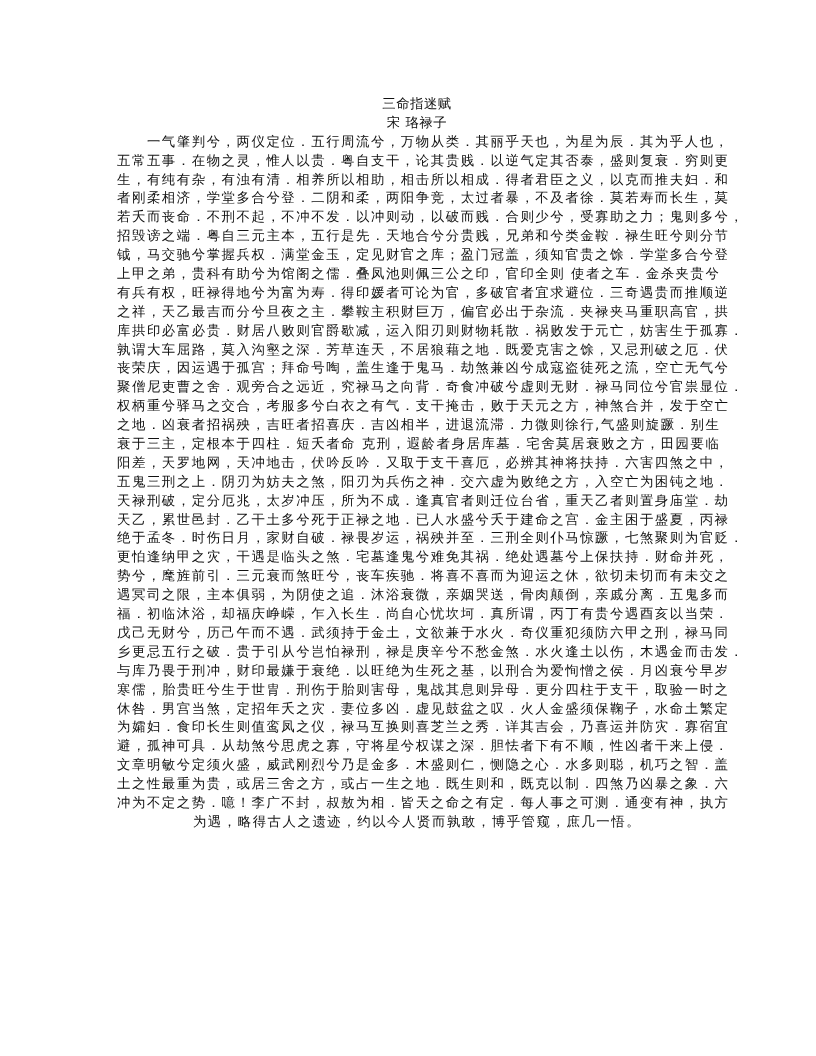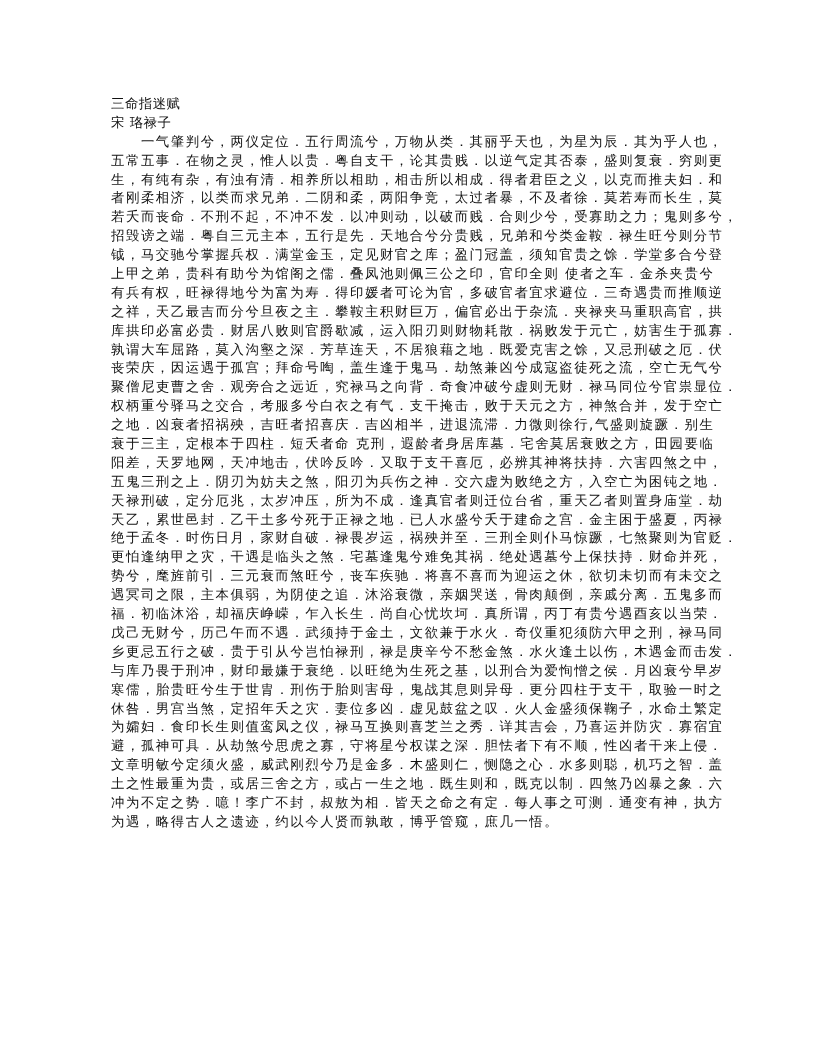--- a/index.html
+++ b/index.html
@@ -1,33 +1,33 @@
 <!DOCTYPE html>
 <html><head>
 <meta charset="utf-8">
 <style>
   html, body { margin: 0; padding: 0; background: #ffffff; }
   body { width: 816px; height: 1056px; position: relative; overflow: hidden;
          font-family: "DejaVu Sans", "Liberation Sans", sans-serif; color: #111111; }
-  .page { position: absolute; left: 111px; top: 95px; width: 600px; }
+  .page { position: absolute; left: 117px; top: 95px; width: 600px; text-align: center; }
   .line { height: 18.9px; line-height: 18.9px; font-size: 13.4px; white-space: nowrap; }
   .body-line { letter-spacing: 1.55px; }
   .title, .author { letter-spacing: 0.5px; }
 </style>
 </head>
 <body>
 
 <div class="page">
   <div class="line title">三命指迷赋</div>
   <div class="line author">宋 珞禄子</div>
   <div id="body-lines">
       <div class="line body-line">　　一气肇判兮，两仪定位．五行周流兮，万物从类．其丽乎天也，为星为辰．其为乎人也，</div>
       <div class="line body-line">五常五事．在物之灵，惟人以贵．粤自支干，论其贵贱．以逆气定其否泰，盛则复衰．穷则更</div>
       <div class="line body-line">生，有纯有杂，有浊有清．相养所以相助，相击所以相成．得者君臣之义，以克而推夫妇．和</div>
-      <div class="line body-line">者刚柔相济，以类而求兄弟．二阴和柔，两阳争竞，太过者暴，不及者徐．莫若寿而长生，莫</div>
+      <div class="line body-line">者刚柔相济，学堂多合兮登．二阴和柔，两阳争竞，太过者暴，不及者徐．莫若寿而长生，莫</div>
       <div class="line body-line">若夭而丧命．不刑不起，不冲不发．以冲则动，以破而贱．合则少兮，受寡助之力；鬼则多兮，</div>
       <div class="line body-line">招毁谤之端．粤自三元主本，五行是先．天地合兮分贵贱，兄弟和兮类金鞍．禄生旺兮则分节</div>
       <div class="line body-line">钺，马交驰兮掌握兵权．满堂金玉，定见财官之库；盈门冠盖，须知官贵之馀．学堂多合兮登</div>
       <div class="line body-line">上甲之弟，贵科有助兮为馆阁之儒．叠凤池则佩三公之印，官印全则 使者之车．金杀夹贵兮</div>
       <div class="line body-line">有兵有权，旺禄得地兮为富为寿．得印媛者可论为官，多破官者宜求避位．三奇遇贵而推顺逆</div>
       <div class="line body-line">之祥，天乙最吉而分兮旦夜之主．攀鞍主积财巨万，偏官必出于杂流．夹禄夹马重职高官，拱</div>
       <div class="line body-line">库拱印必富必贵．财居八败则官爵歇减，运入阳刃则财物耗散．祸败发于元亡，妨害生于孤寡．</div>
       <div class="line body-line">孰谓大车屈路，莫入沟壑之深．芳草连天，不居狼藉之地．既爱克害之馀，又忌刑破之厄．伏</div>
       <div class="line body-line">丧荣庆，因运遇于孤宫；拜命号啕，盖生逢于鬼马．劫煞兼凶兮成寇盗徒死之流，空亡无气兮</div>
       <div class="line body-line">聚僧尼吏曹之舍．观旁合之远近，究禄马之向背．奇食冲破兮虚则无财．禄马同位兮官祟显位．</div>

